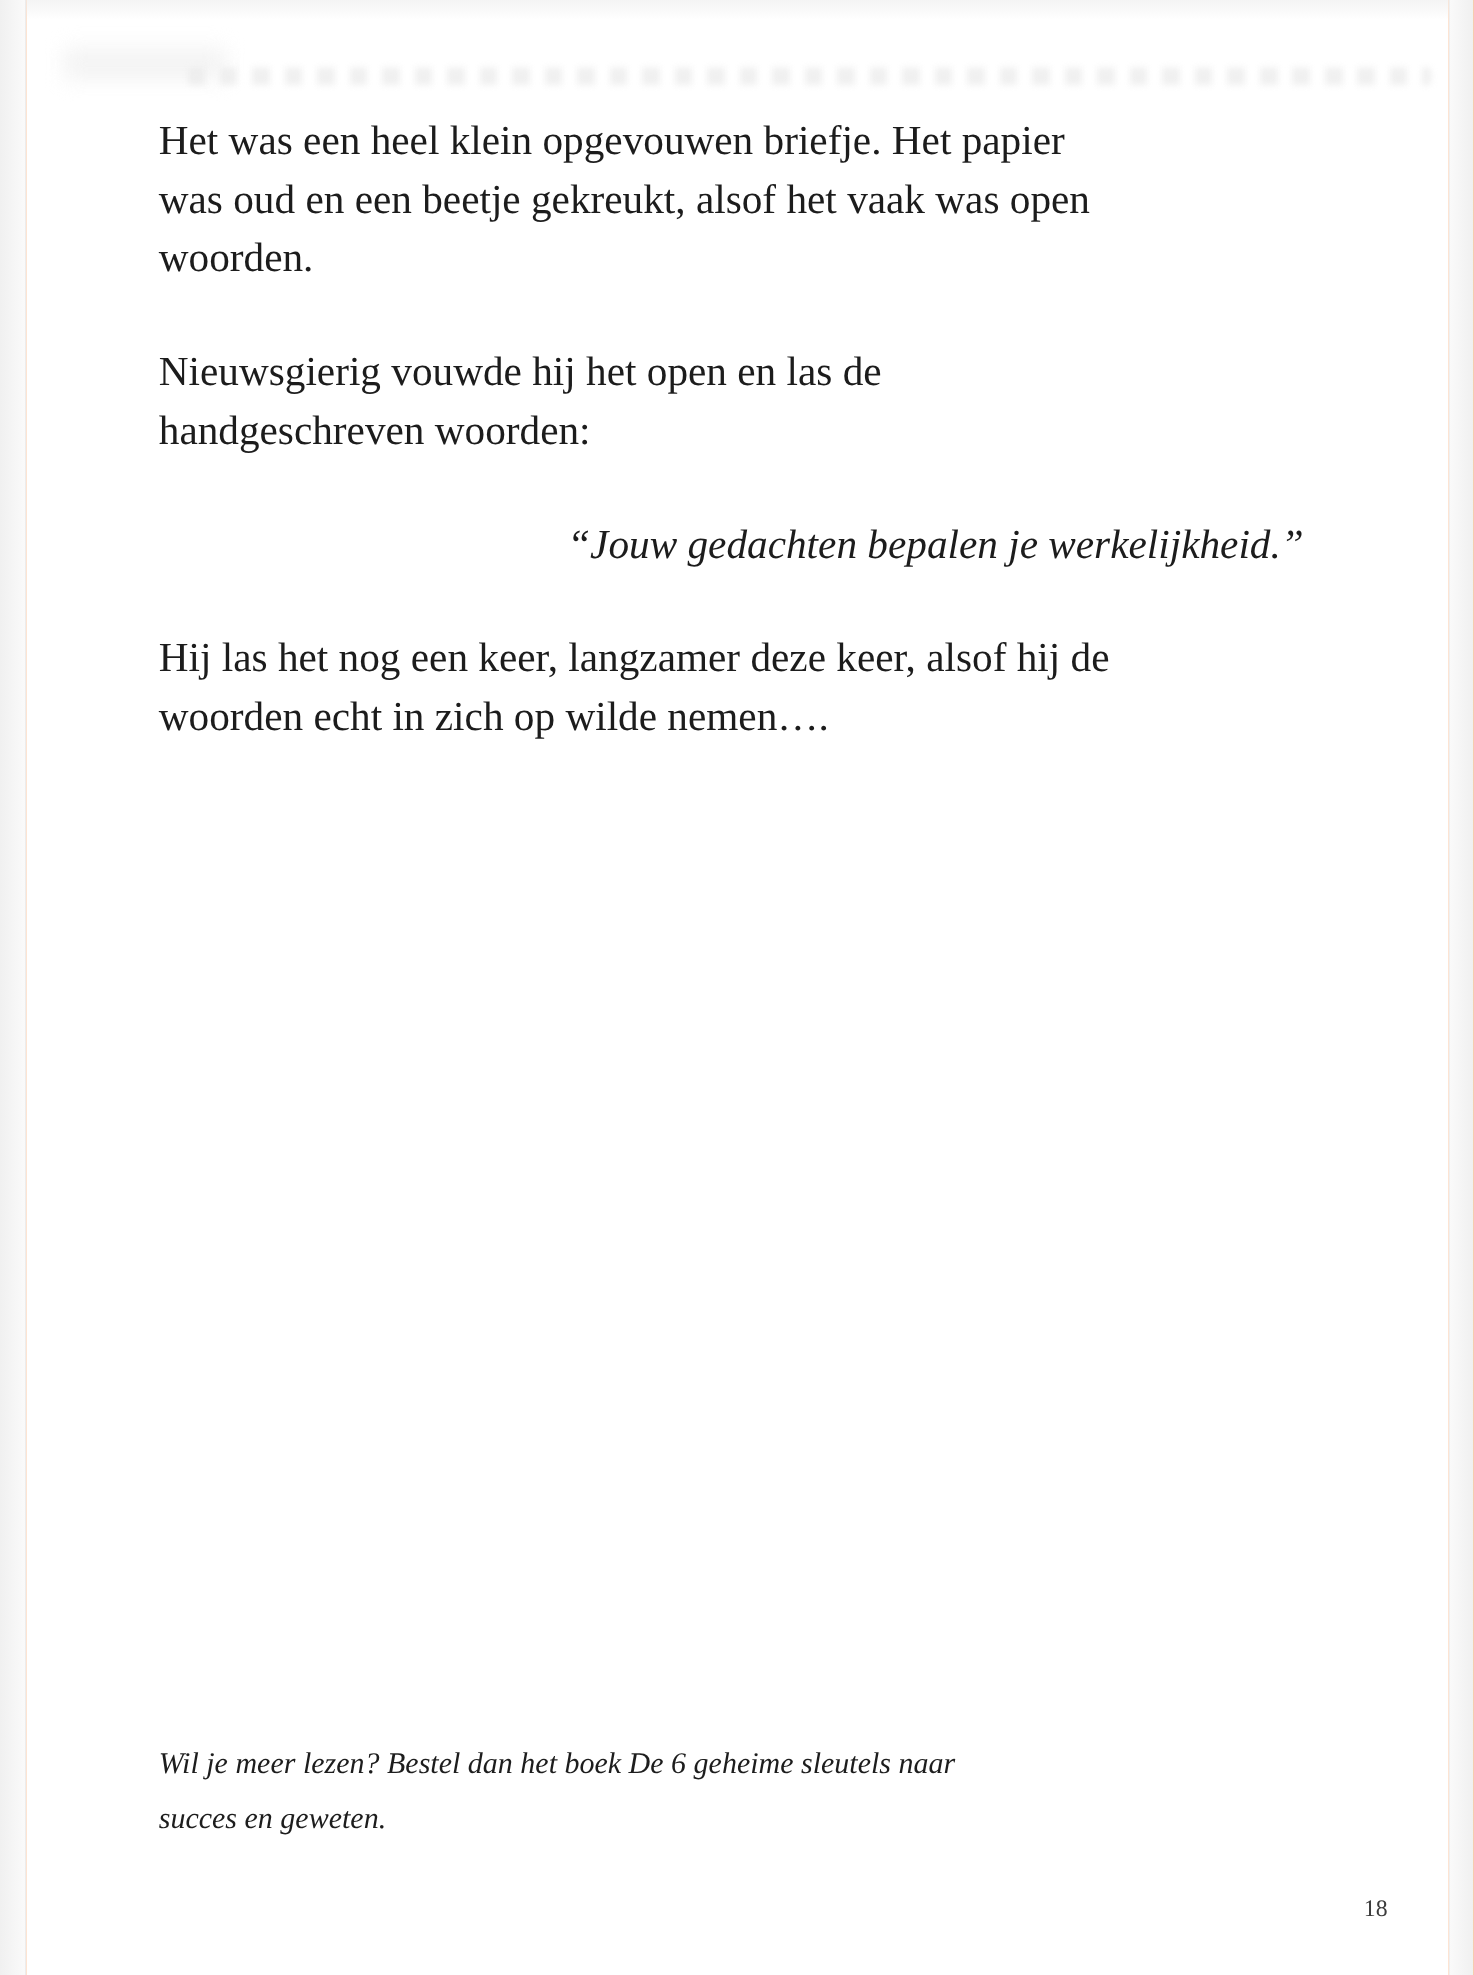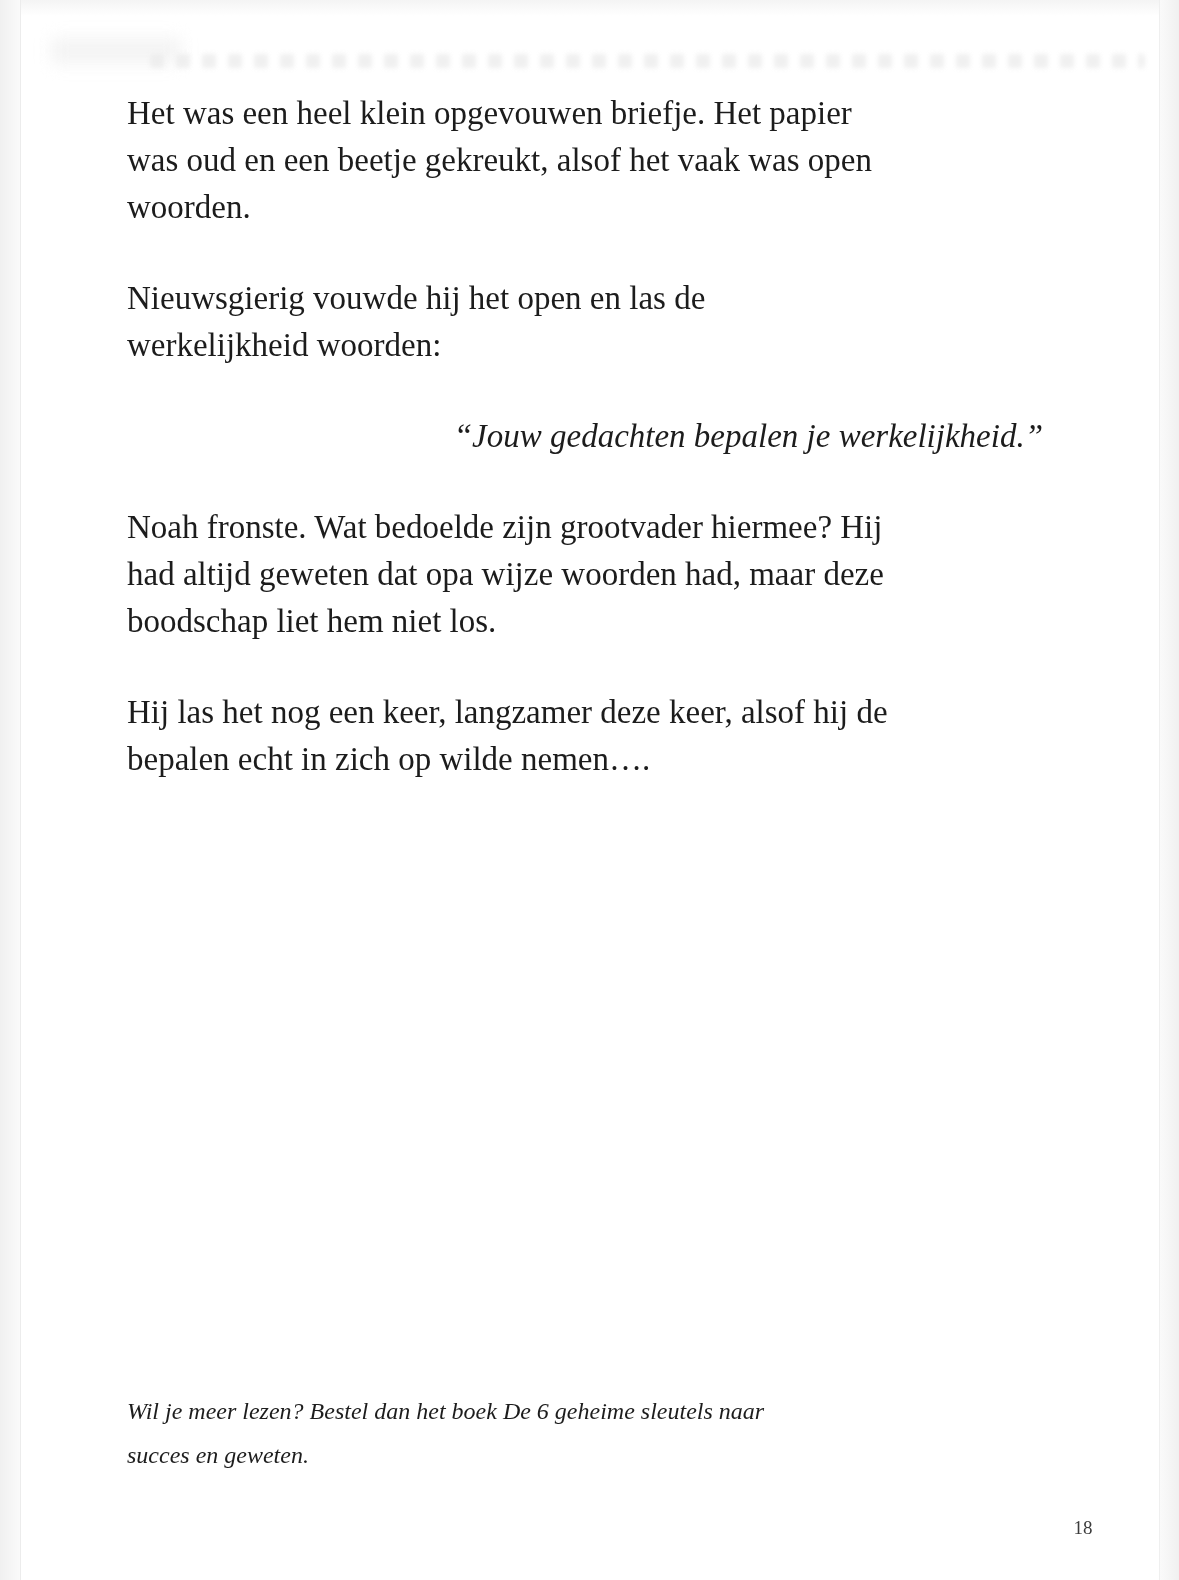--- a/index.html
+++ b/index.html
@@ -90,21 +90,21 @@
     font-size: 24px;
     line-height: 44px;
     font-style: italic;
     color: #1d1d1d;
   }
   .page-number {
     position: absolute;
     left: 1056px;
     top: 1516px;
     width: 54px;
-    text-align: center;
+    text-align: right;
     font-size: 19px;
     line-height: 24px;
     color: #3c3c3c;
     font-style: normal;
   }
 </style>
 </head>
 <body>
 
 <div class="screen">
@@ -122,36 +122,31 @@
   <div class="content">
 
     <p>
       <span>Het was een heel klein opgevouwen briefje. Het papier</span><br>
       <span>was oud en een beetje gekreukt, alsof het vaak was open</span><br>
       <span>woorden.</span>
     </p>
 
     <p>
       <span>Nieuwsgierig vouwde hij het open en las de</span><br>
-      <span>werkelijkheid woorden:</span>
+      <span>handgeschreven woorden:</span>
     </p>
 
     <p class="quote">
       <span>“Jouw gedachten bepalen je werkelijkheid.”</span>
     </p>
 
-    <p>
-      <span>Noah fronste. Wat bedoelde zijn grootvader hiermee? Hij</span><br>
-      <span>had altijd geweten dat opa wijze woorden had, maar deze</span><br>
-      <span>boodschap liet hem niet los.</span>
-    </p>
 
     <p>
       <span>Hij las het nog een keer, langzamer deze keer, alsof hij de</span><br>
-      <span>bepalen echt in zich op wilde nemen….</span>
+      <span>woorden echt in zich op wilde nemen….</span>
     </p>
 
   </div>
 
   <div class="footer-note">
     <span>Wil je meer lezen? Bestel dan het boek De 6 geheime sleutels naar</span><br>
     <span>succes en geweten.</span>
   </div>
 
   <div class="page-number">18</div>

